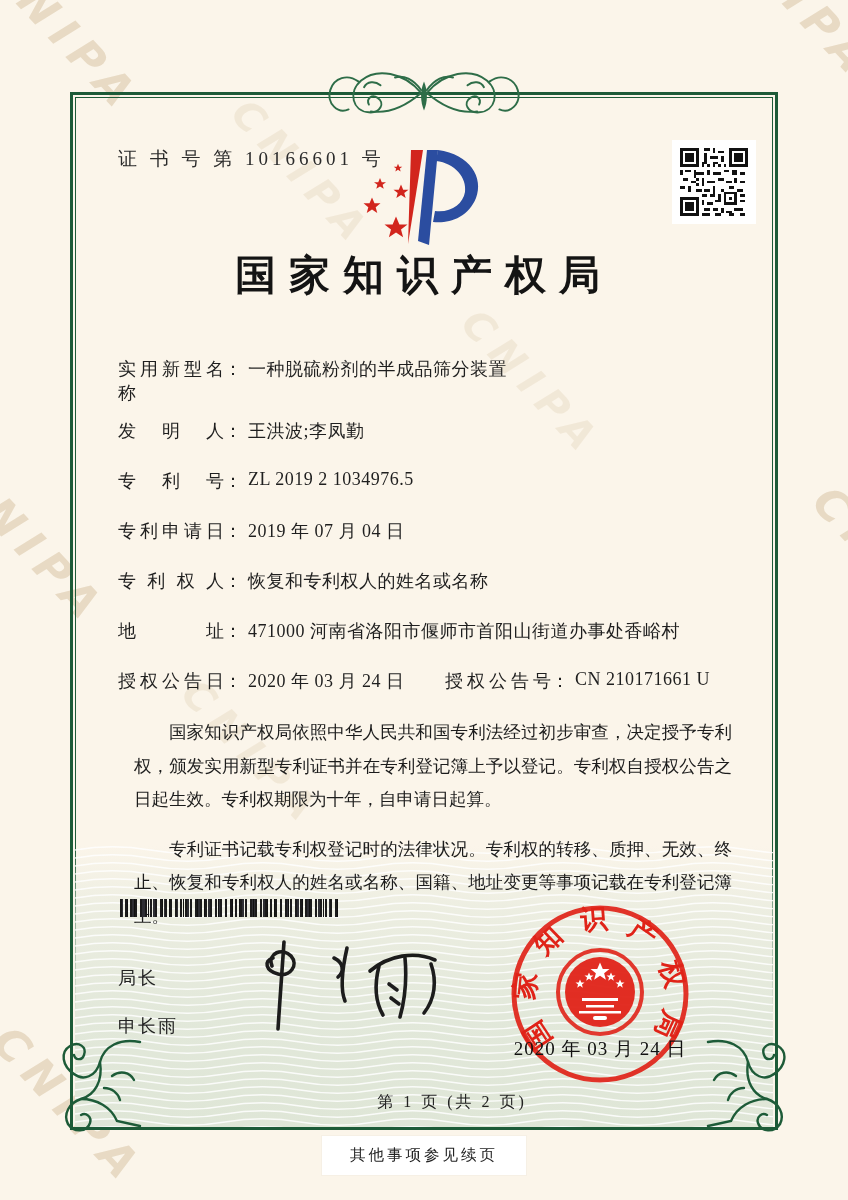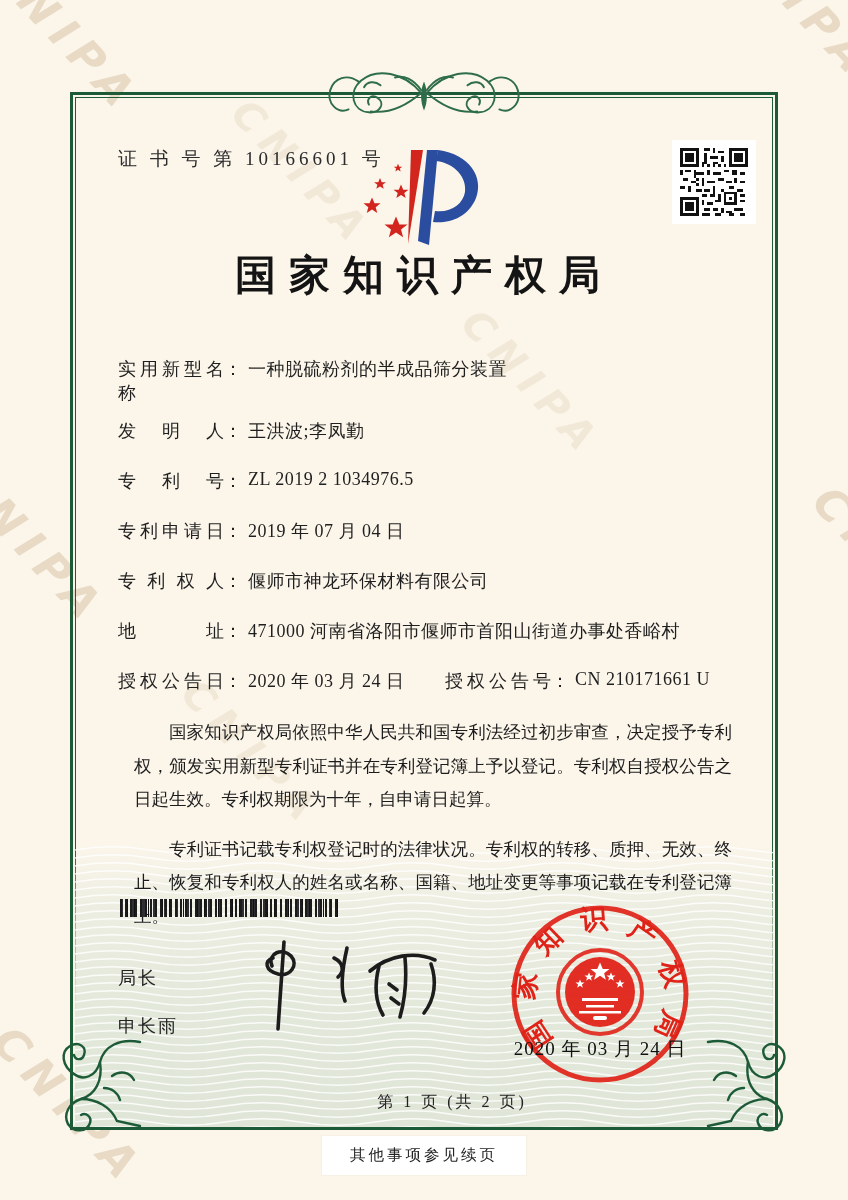--- a/index.html
+++ b/index.html
@@ -208,21 +208,21 @@
       <span class="pair">
         <span class="flabel">专利申请日</span>
           <span class="colon">：</span>
         <span class="fvalue">2019 年 07 月 04 日</span>
       </span>
     </div>
     <div class="frow">
       <span class="pair">
         <span class="flabel">专利权人</span>
           <span class="colon">：</span>
-        <span class="fvalue">偃师市神龙环保材料有限公司</span>
+        <span class="fvalue">恢复和专利权人的姓名或名称</span>
       </span>
     </div>
     <div class="frow">
       <span class="pair">
         <span class="flabel">地址</span>
           <span class="colon">：</span>
         <span class="fvalue">471000 河南省洛阳市偃师市首阳山街道办事处香峪村</span>
       </span>
     </div>
     <div class="frow">

